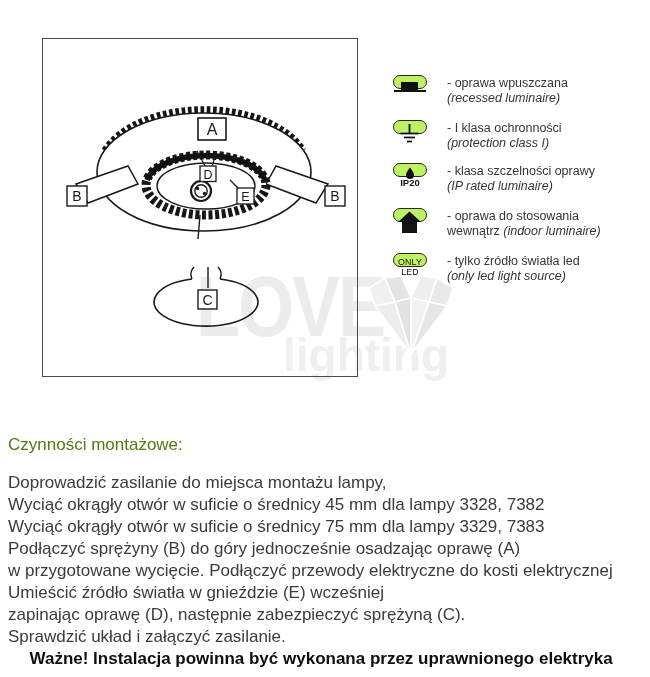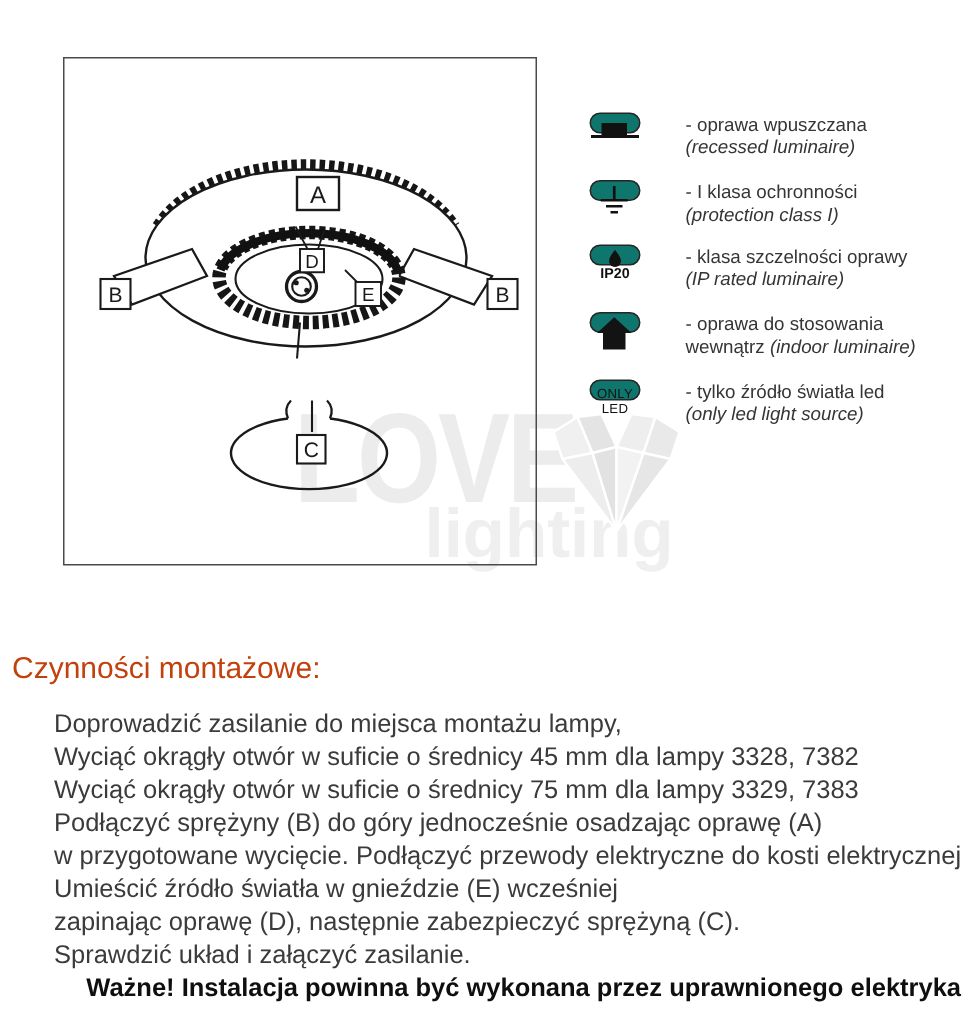--- a/index.html
+++ b/index.html
@@ -15,35 +15,35 @@
   
   .diagram-box{position:absolute;left:42px;top:38px;width:316px;height:339px;
                border:1.4px solid #4a4a4a;z-index:1;box-sizing:border-box;}
   .diagram-box svg{display:block;}
   .dlabel{font-family:"Liberation Sans", sans-serif;fill:#1a1a1a;}
 
   
   .legend{position:absolute;left:393px;top:75px;width:255px;z-index:2;}
   .legend-row{position:absolute;left:0;display:flex;}
   .licon{position:relative;width:34px;height:14px;border:1.7px solid #262626;border-radius:10px;
-         box-sizing:border-box;background:#0f766e;flex:0 0 auto;}
-  .ltext{margin-left:30px;font-size:12.5px;line-height:14.5px;color:#353535;padding-top:1px;white-space:nowrap;}
+         box-sizing:border-box;background:#bef264;flex:0 0 auto;}
+  .ltext{margin-left:20px;font-size:12.5px;line-height:14.5px;color:#353535;padding-top:1px;white-space:nowrap;}
   .it{font-style:italic;}
   .ceiling-line{position:absolute;left:0;right:0;top:14px;height:2px;background:#111;}
   .recessed-rect{position:absolute;left:7px;top:6px;width:17px;height:8px;background:#111;}
   .ip-drop{position:absolute;left:0;top:1px;width:100%;text-align:center;}
   .ip-text{position:absolute;left:0;top:13px;width:100%;text-align:center;
            font-size:9.5px;font-weight:bold;color:#111;letter-spacing:0;}
   .onlyled{position:absolute;left:0;top:4px;width:100%;text-align:center;
            font-size:8.8px;font-weight:normal;color:#111;line-height:9.6px;letter-spacing:.2px;}
 
   
   .instructions{position:absolute;left:8px;top:435px;z-index:2;width:640px;}
-  .instr-heading{font-size:20px;color:#c2410c;}
-  .instr-lines{position:absolute;left:0;top:37px;font-size:17px;line-height:22px;color:#3b3b3b;white-space:nowrap;margin-left:28px;}
+  .instr-heading{font-size:17px;color:#4d7c0f;}
+  .instr-lines{position:absolute;left:0;top:37px;font-size:17px;line-height:22px;color:#3b3b3b;white-space:nowrap;}
   .instr-warning{font-weight:bold;color:#0f0f0f;text-align:right;}
 </style>
 </head>
 <body>
 
 <div class="page">
 
   <div class="wm wm-love">LOVE</div>
   <div class="wm wm-lighting">lighting</div>
   <svg class="wm-heart" width="92" height="88" viewBox="0 0 92 88">

